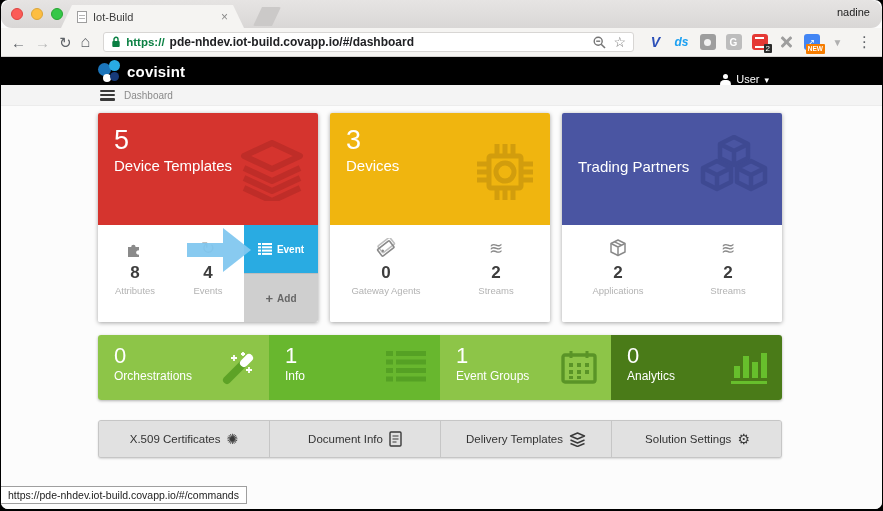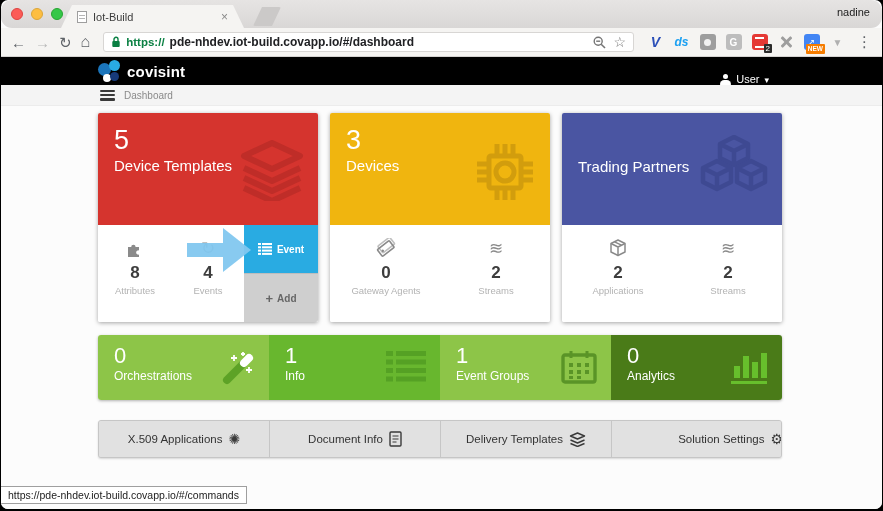--- a/index.html
+++ b/index.html
@@ -117,21 +117,21 @@
   .tile.t3 { left:342px; background:#8dc548; } .tile.t4 { left:513px; background:#4a7b18; }
   .tile-num { font-size:22px; font-weight:300; line-height:1.1; }
   .tile-lbl { font-size:12px; font-weight:300; margin-top:1px; }
   .tile-icon { position:absolute; right:14px; top:15px; }
 
   
   .footrow { position:absolute; left:97px; top:314px; width:684px; height:38px; border:1px solid #c6c6c6; border-radius:3px;
              overflow:hidden; background:#e1e1e1; box-shadow:0 1px 2px rgba(0,0,0,.15); }
   .fbtn { position:absolute; top:0; height:36px; width:171px; display:flex; align-items:center; justify-content:center; gap:6px;
           font-size:11.5px; color:#333; background:#e1e1e1; border-right:1px solid #c6c6c6; }
-  .fbtn.f1 { left:0; } .fbtn.f2 { left:171px; } .fbtn.f3 { left:342px; } .fbtn.f4 { left:513px; border-right:none;justify-content:flex-end; }
+  .fbtn.f1 { left:0; } .fbtn.f2 { left:171px; } .fbtn.f3 { left:342px; } .fbtn.f4 { left:513px; border-right:none; }
   .fbtn .glyph-ic { font-size:14px; color:#3a3a3a; line-height:1; }
 
   
   .status-tip { position:absolute; left:0; top:486px; height:18px; background:#fff; border:1px solid #9f9f9f; border-left:none;
                 font-size:10.5px; color:#222; line-height:16px; padding:0 7px; z-index:9; }
 
   svg { display:block; }
 </style>
 </head>
 <body>
@@ -409,21 +409,21 @@
           <rect x="13" y="6" width="6" height="22"></rect>
           <rect x="22" y="12" width="6" height="16"></rect>
           <rect x="31" y="3" width="6" height="25"></rect>
           <rect x="1" y="31" width="36" height="3"></rect>
         </svg>
       </div>
     </div>
 
     <div class="footrow">
       <div class="fbtn f1">
-        <span>X.509 Applications</span>
+        <span>X.509 Certificates</span>
         <span class="glyph-ic">✺</span>
       </div>
       <div class="fbtn f2">
         <span>Document Info</span>
         <svg width="13" height="16" viewBox="0 0 13 16">
           <rect x="1" y="1" width="11" height="14" rx="1" fill="none" stroke="#3a3a3a" stroke-width="1.4"></rect>
           <g stroke="#3a3a3a" stroke-width="1.2">
               <path d="M3.5 5h6 M3.5 8h6 M3.5 11h4"></path>
             </g>
         </svg>

